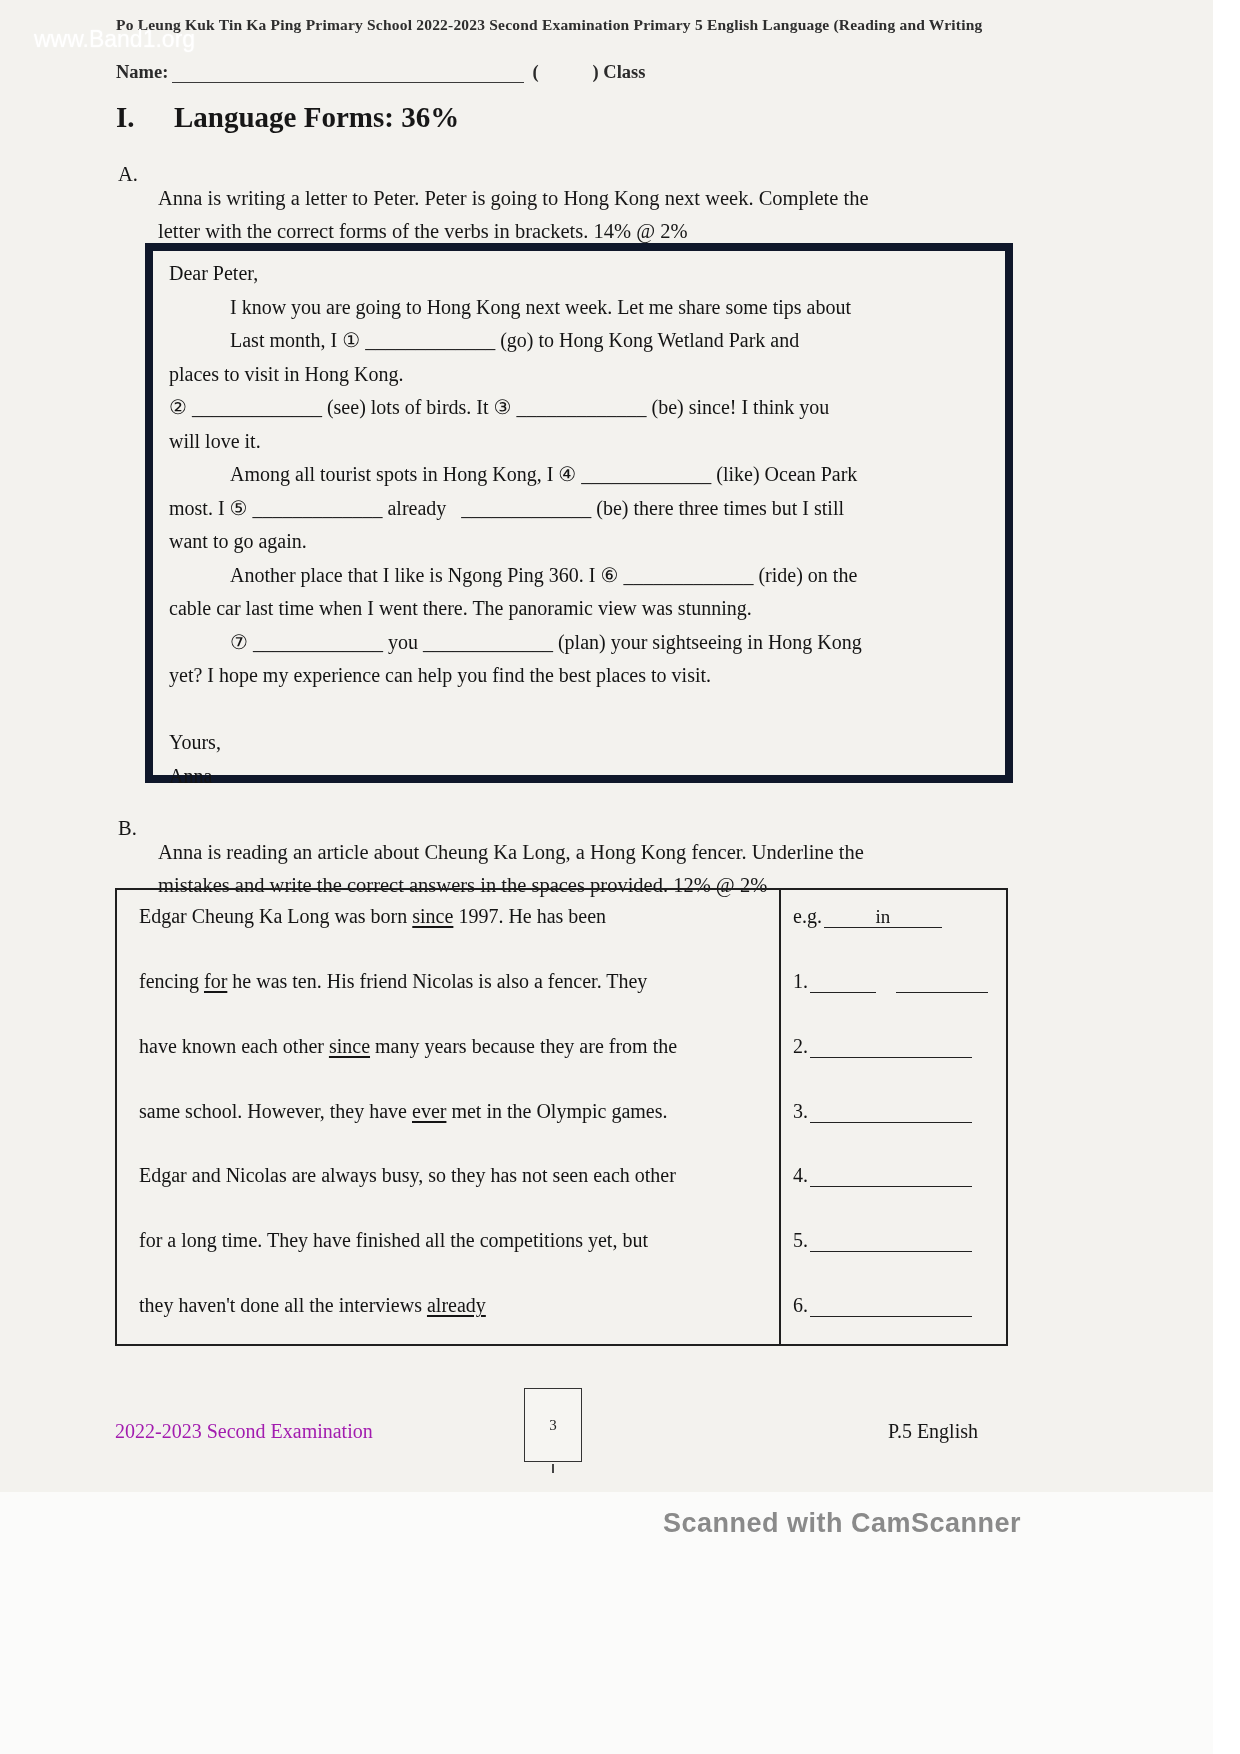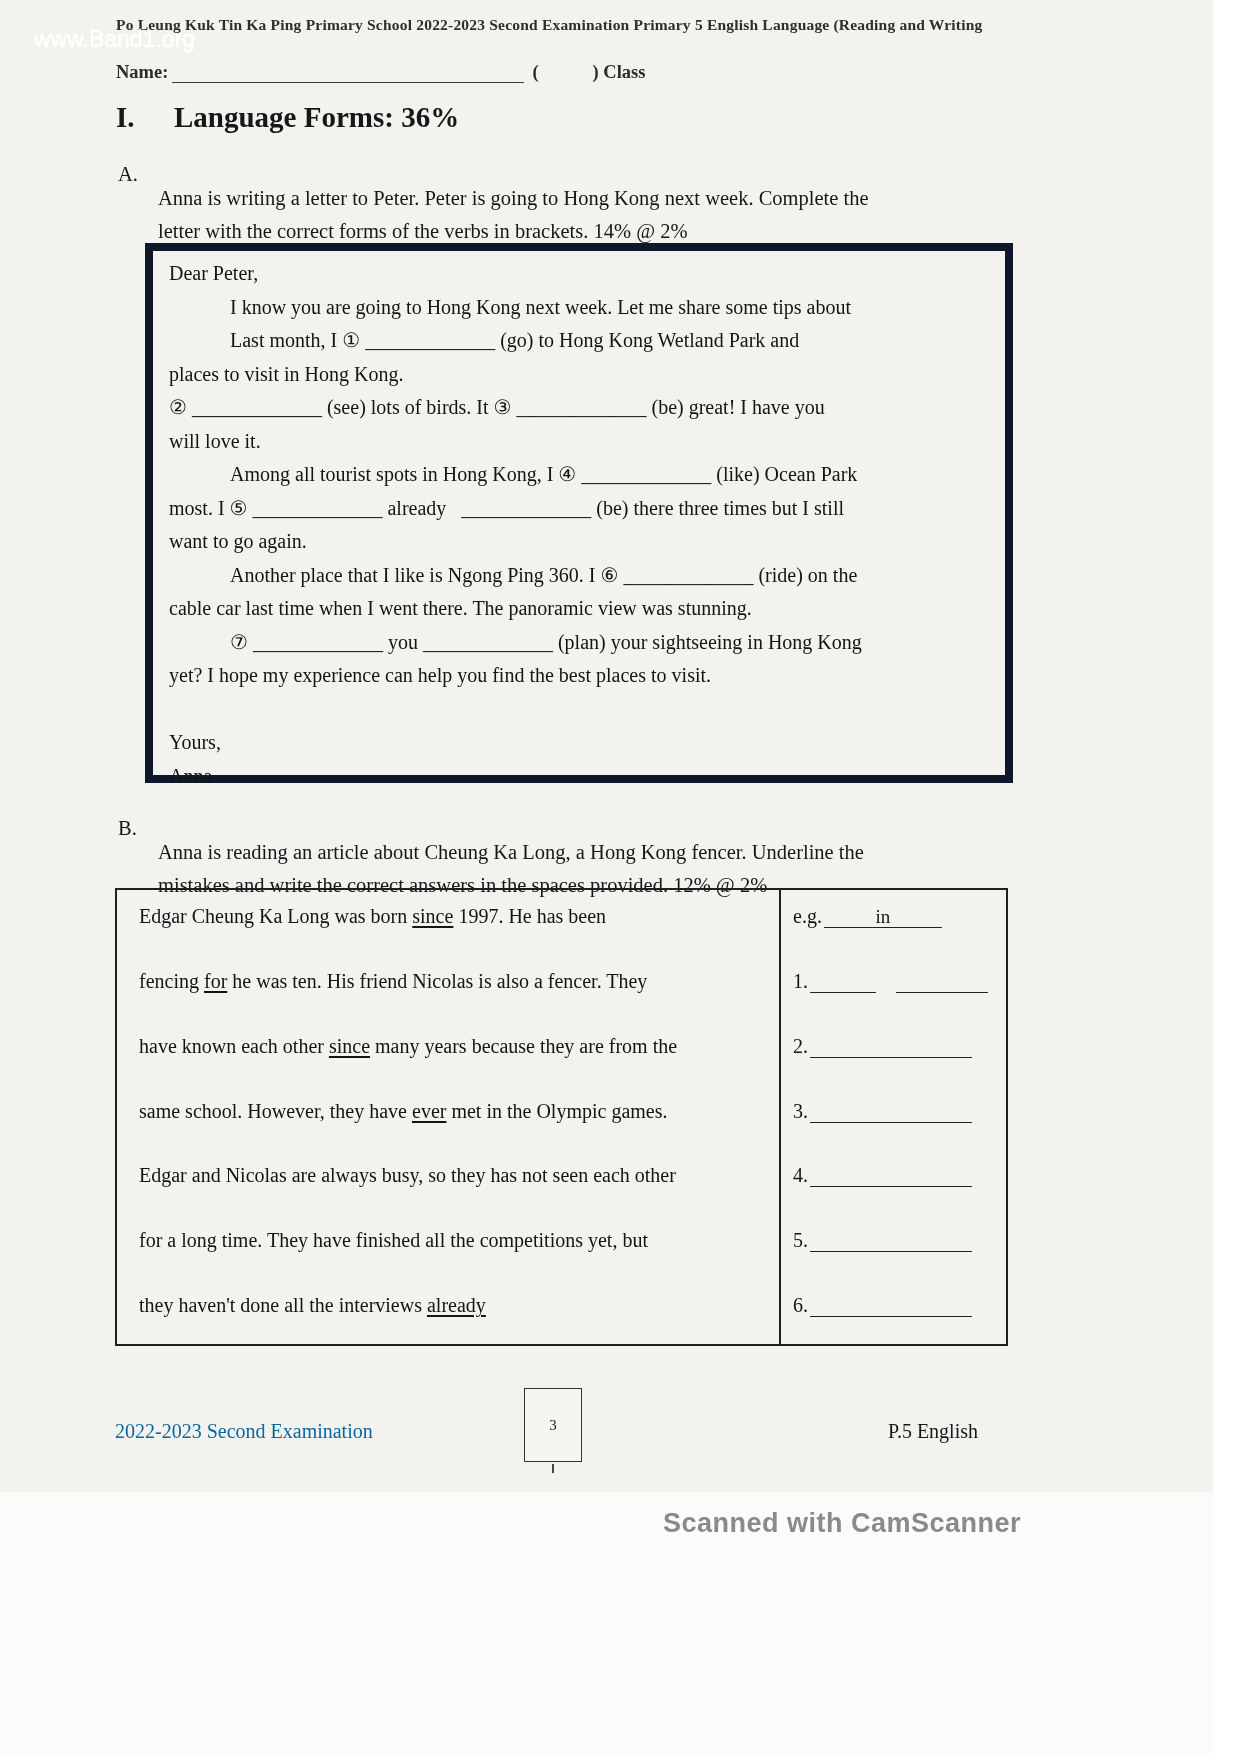--- a/index.html
+++ b/index.html
@@ -32,21 +32,21 @@
 
   .b-table { position:absolute; left:115px; top:888px; width:893px; height:458px; border:2px solid #1f1f1f; display:flex; flex-direction:column; font-size:20px; color:#141414; }
   .b-row { flex:1; display:flex; }
   .b-left { width:664px; border-right:2px solid #1f1f1f; padding:15px 8px 0 22px; white-space:nowrap; }
   .b-right { flex:1; padding:15px 12px 0 12px; white-space:nowrap; }
   .uline { text-decoration:underline; text-decoration-thickness:1.5px; text-underline-offset:3px;font-family:Liberation Serif, serif; }
   .ansblank { display:inline-block; border-bottom:1.7px solid #222; height:22px; vertical-align:bottom; text-align:center; font-size:19px; margin-left:2px; }
   .w120 { width:118px; } .w70 { width:66px; } .w95 { width:92px; } .w165 { width:162px; }
   .blank-gap { display:inline-block; width:18px; }
 
-  .footer-left { position:absolute; left:115px; top:1420px; font-size:20px; color:#0369a1; }
+  .footer-left { position:absolute; left:115px; top:1420px; font-size:20px; color:#a21caf; }
   .footer-right { position:absolute; left:888px; top:1420px; font-size:20px; color:#171717; }
   .page-box { position:absolute; left:524px; top:1388px; width:58px; height:74px; border:1.6px solid #333; background:#f6f5f2; display:flex; align-items:center; justify-content:center; font-size:15px; color:#222; }
   .page-box-tick { position:absolute; left:552px; top:1464px; width:2px; height:9px; background:#444; }
 </style>
 </head>
 <body>
 
 <div class="page">
 
   <div class="watermark">www.Band1.org</div>
@@ -67,21 +67,21 @@
       <div>Anna is writing a letter to Peter. Peter is going to Hong Kong next week. Complete the</div>
       <div>letter with the correct forms of the verbs in brackets.    14% @ 2%</div>
     </div>
   </div>
 
   <div class="letter-box">
     <div class="lline">Dear Peter,</div>
     <div class="lline ind">I know you are going to Hong Kong next week. Let me share some tips about</div>
     <div class="lline ind">Last month, I ① _____________ (go) to Hong Kong Wetland Park and</div>
     <div class="lline">places to visit in Hong Kong.</div>
-    <div class="lline">② _____________ (see) lots of birds. It ③ _____________ (be) great! I have you</div>
+    <div class="lline">② _____________ (see) lots of birds. It ③ _____________ (be) since! I think you</div>
     <div class="lline">will love it.</div>
     <div class="lline ind">Among all tourist spots in Hong Kong, I ④ _____________ (like) Ocean Park</div>
     <div class="lline">most. I ⑤ _____________ already   _____________ (be) there three times but I still</div>
     <div class="lline">want to go again.</div>
     <div class="lline ind">Another place that I like is Ngong Ping 360. I ⑥ _____________ (ride) on the</div>
     <div class="lline">cable car last time when I went there. The panoramic view was stunning.</div>
     <div class="lline ind">⑦ _____________ you _____________ (plan) your sightseeing in Hong Kong</div>
     <div class="lline">yet? I hope my experience can help you find the best places to visit.</div>
     <div class="lline"></div>
     <div class="lline">Yours,</div>

